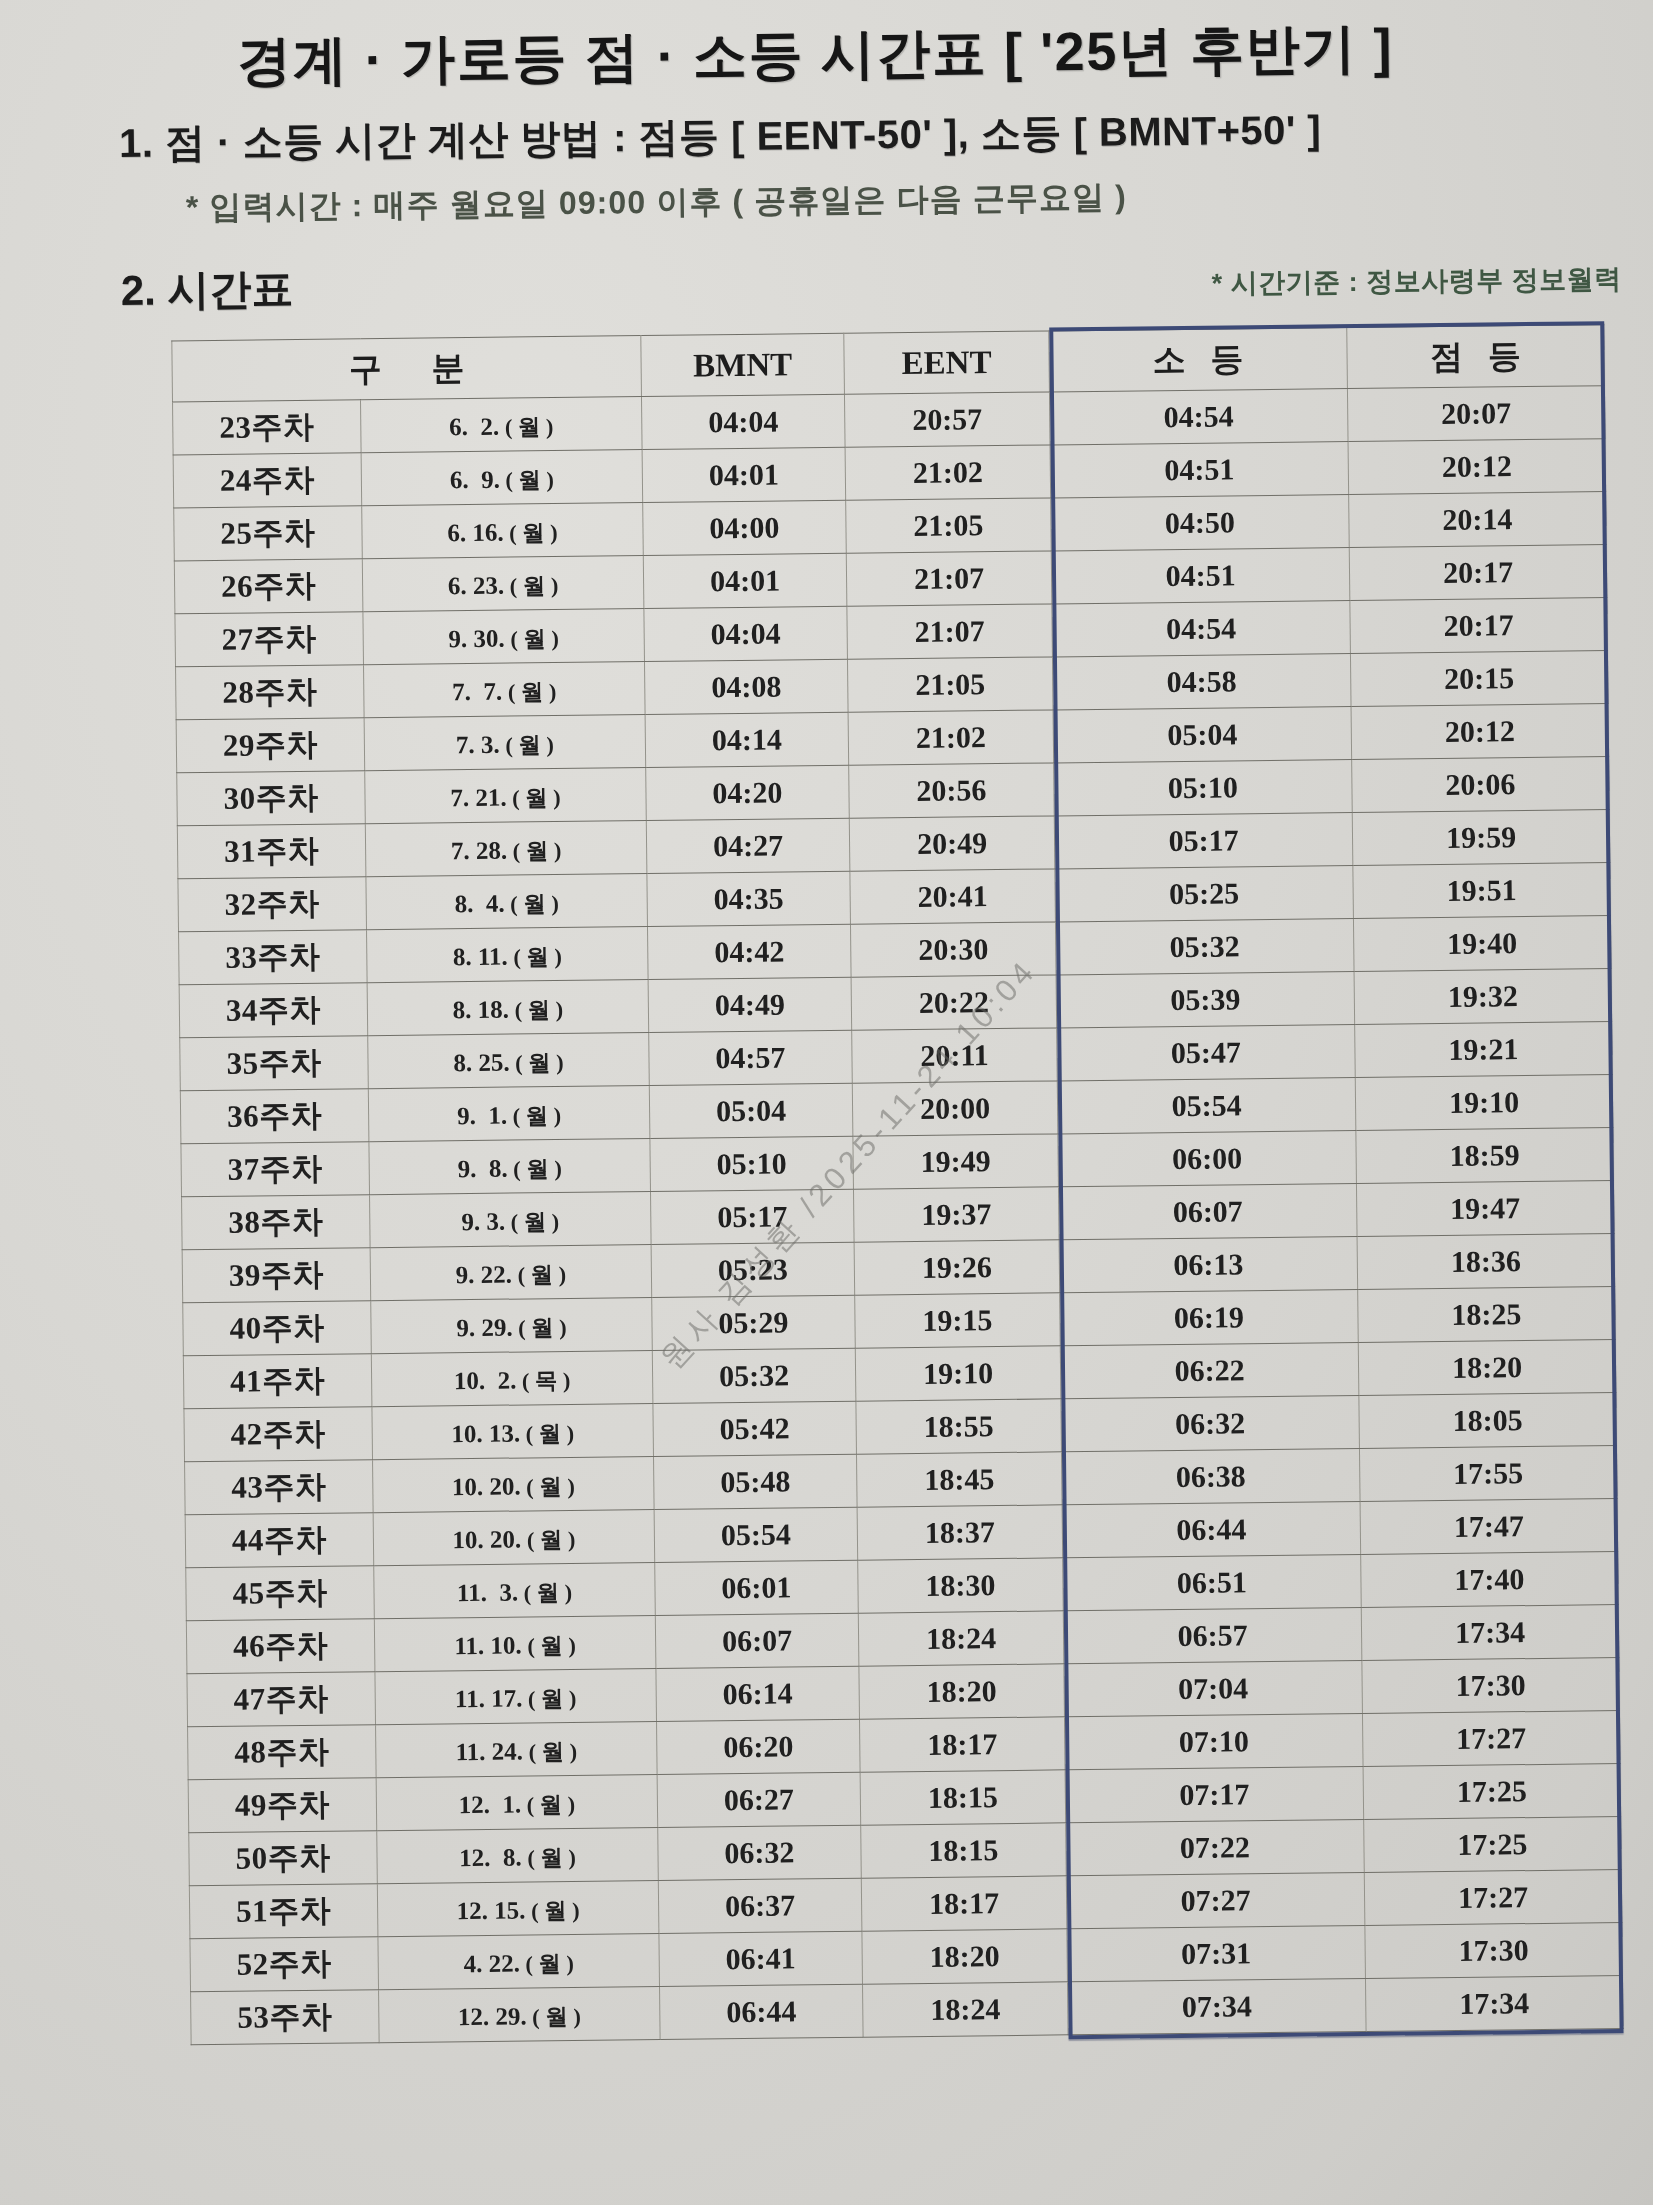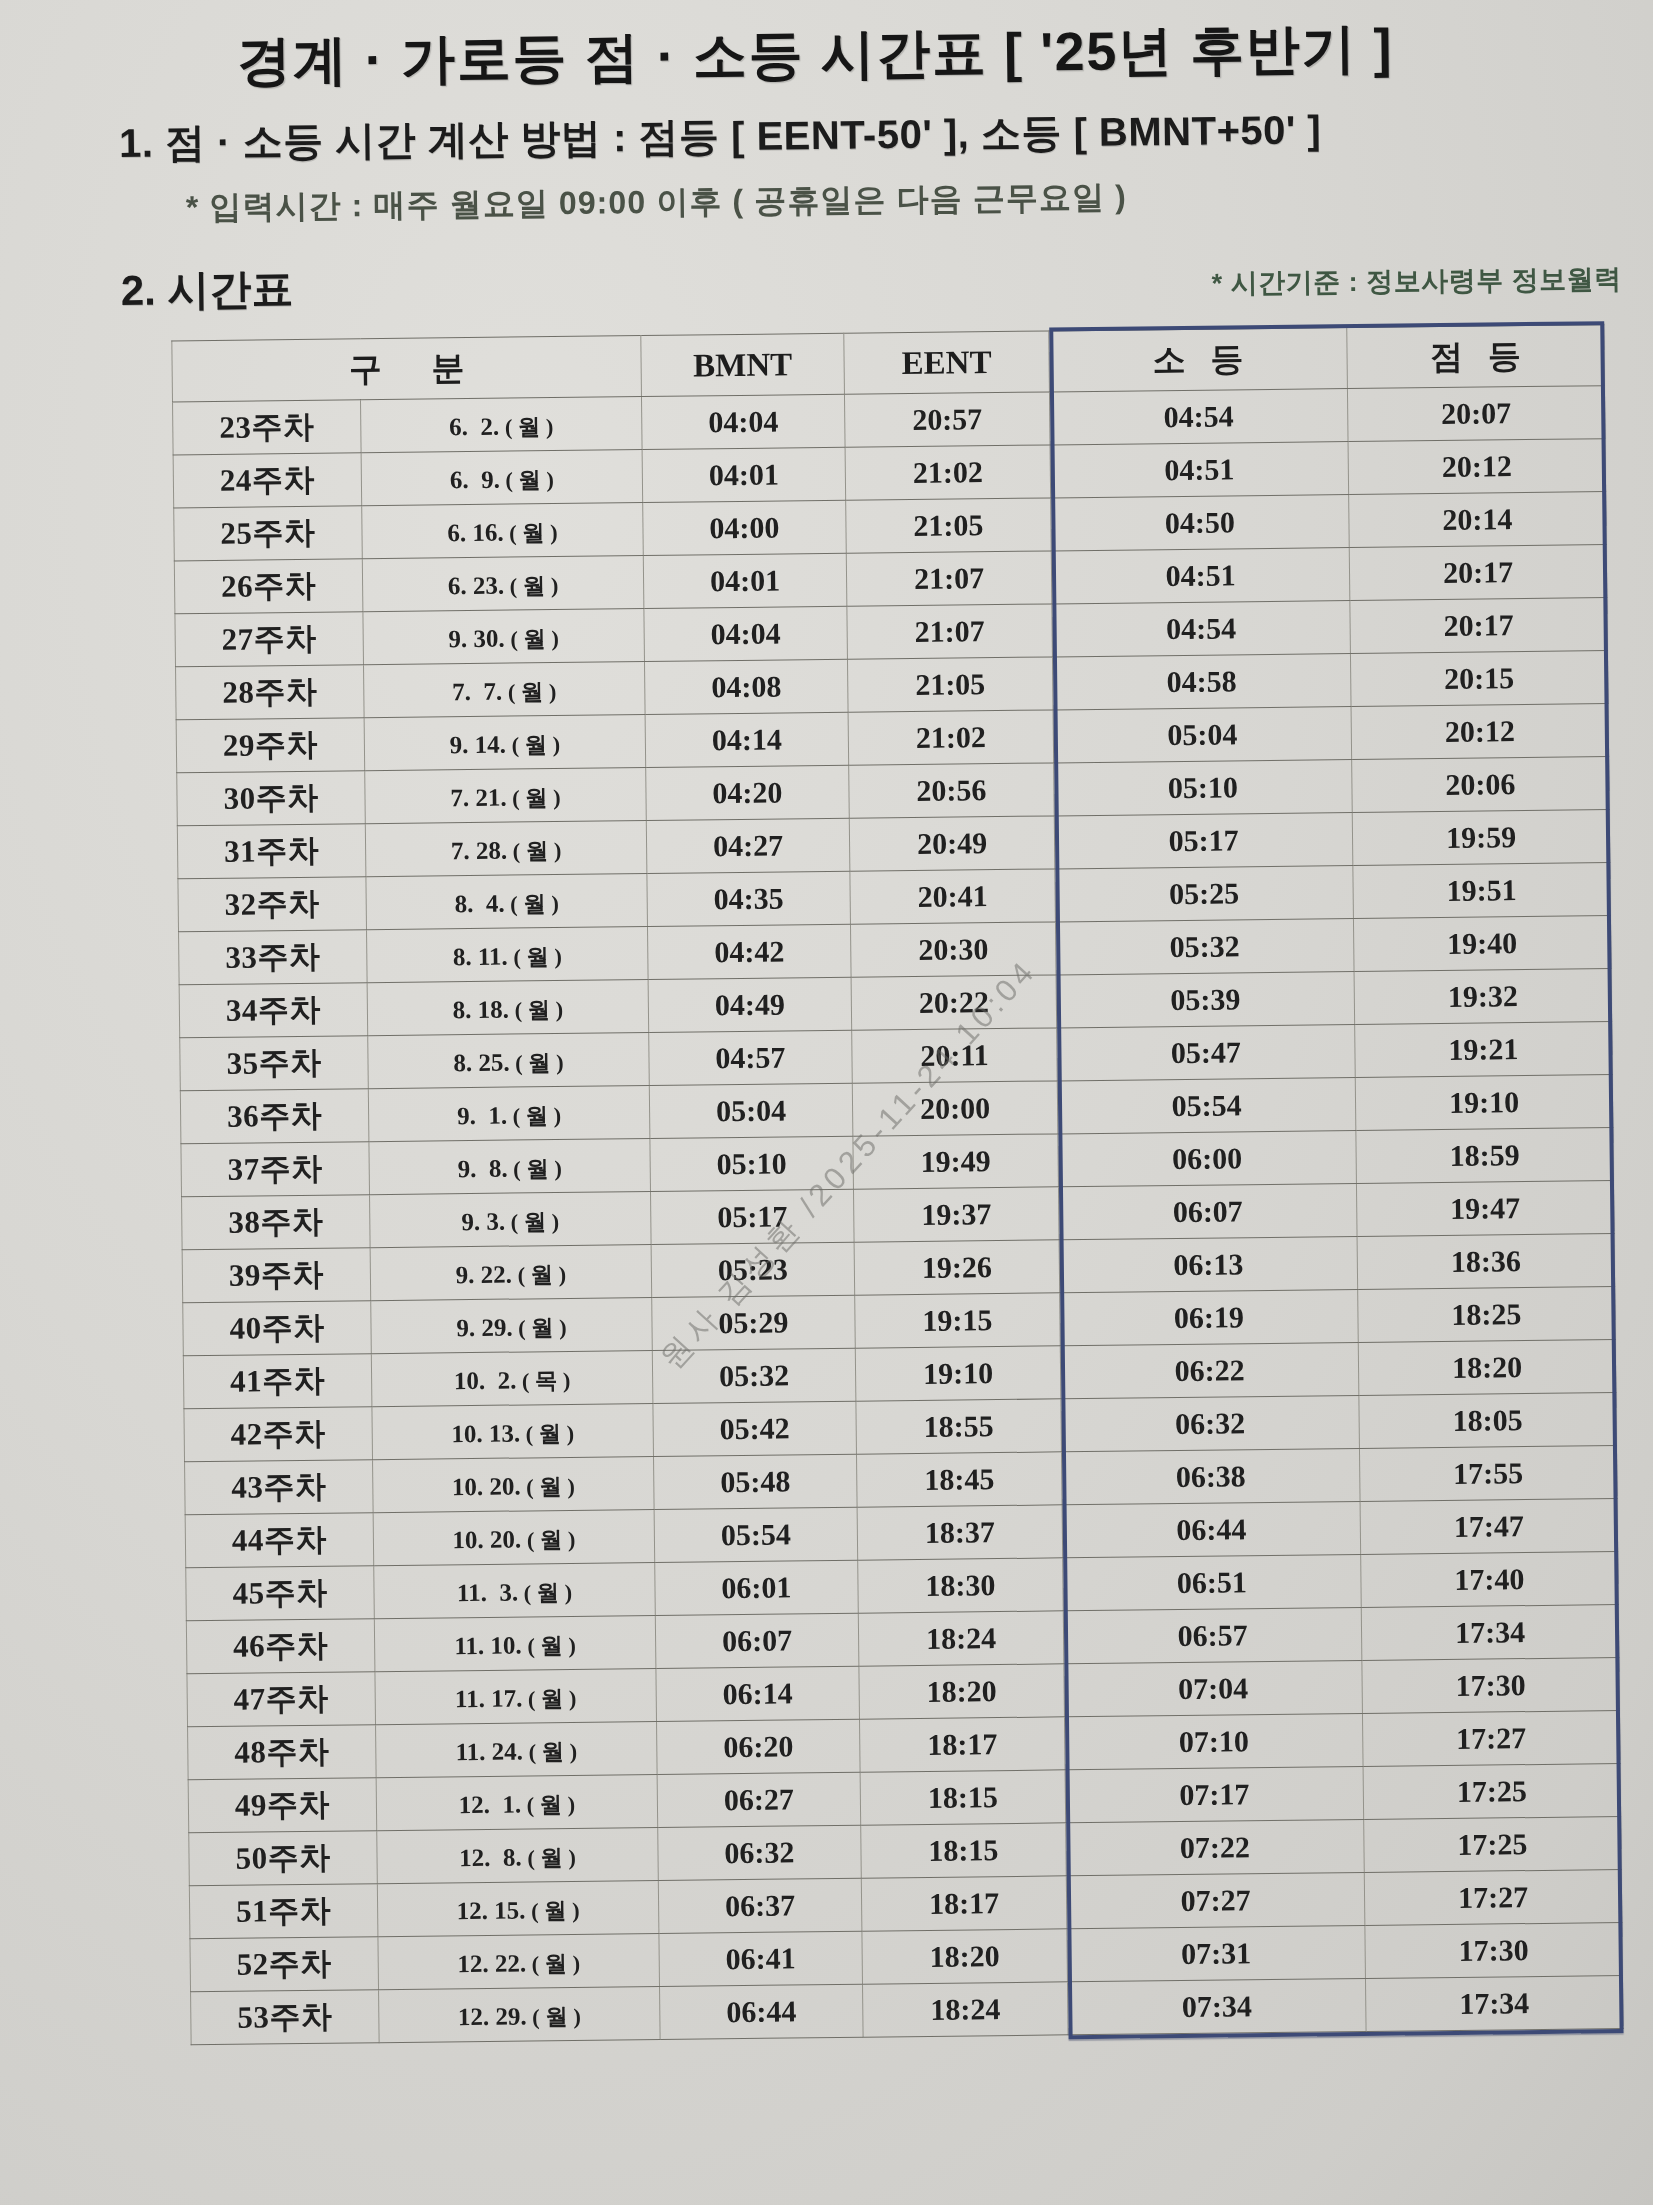--- a/index.html
+++ b/index.html
@@ -219,21 +219,21 @@
             <tr>
               <td class="week">28주차</td>
               <td class="date"><span class="date-main">7.  7.</span><span class="date-day"> ( 월 )</span></td>
               <td class="bmnt">04:08</td>
               <td class="eent">21:05</td>
               <td class="off">04:58</td>
               <td class="on">20:15</td>
             </tr>
             <tr>
               <td class="week">29주차</td>
-              <td class="date"><span class="date-main">9. 14.</span><span class="date-day"> ( 월 )</span></td>
+              <td class="date"><span class="date-main">7. 3.</span><span class="date-day"> ( 월 )</span></td>
               <td class="bmnt">04:14</td>
               <td class="eent">21:02</td>
               <td class="off">05:04</td>
               <td class="on">20:12</td>
             </tr>
             <tr>
               <td class="week">30주차</td>
               <td class="date"><span class="date-main">7. 21.</span><span class="date-day"> ( 월 )</span></td>
               <td class="bmnt">04:20</td>
               <td class="eent">20:56</td>
@@ -403,21 +403,21 @@
             <tr>
               <td class="week">51주차</td>
               <td class="date"><span class="date-main">12. 15.</span><span class="date-day"> ( 월 )</span></td>
               <td class="bmnt">06:37</td>
               <td class="eent">18:17</td>
               <td class="off">07:27</td>
               <td class="on">17:27</td>
             </tr>
             <tr>
               <td class="week">52주차</td>
-              <td class="date"><span class="date-main">12. 22.</span><span class="date-day"> ( 월 )</span></td>
+              <td class="date"><span class="date-main">4. 22.</span><span class="date-day"> ( 월 )</span></td>
               <td class="bmnt">06:41</td>
               <td class="eent">18:20</td>
               <td class="off">07:31</td>
               <td class="on">17:30</td>
             </tr>
             <tr>
               <td class="week">53주차</td>
               <td class="date"><span class="date-main">12. 29.</span><span class="date-day"> ( 월 )</span></td>
               <td class="bmnt">06:44</td>
               <td class="eent">18:24</td>

